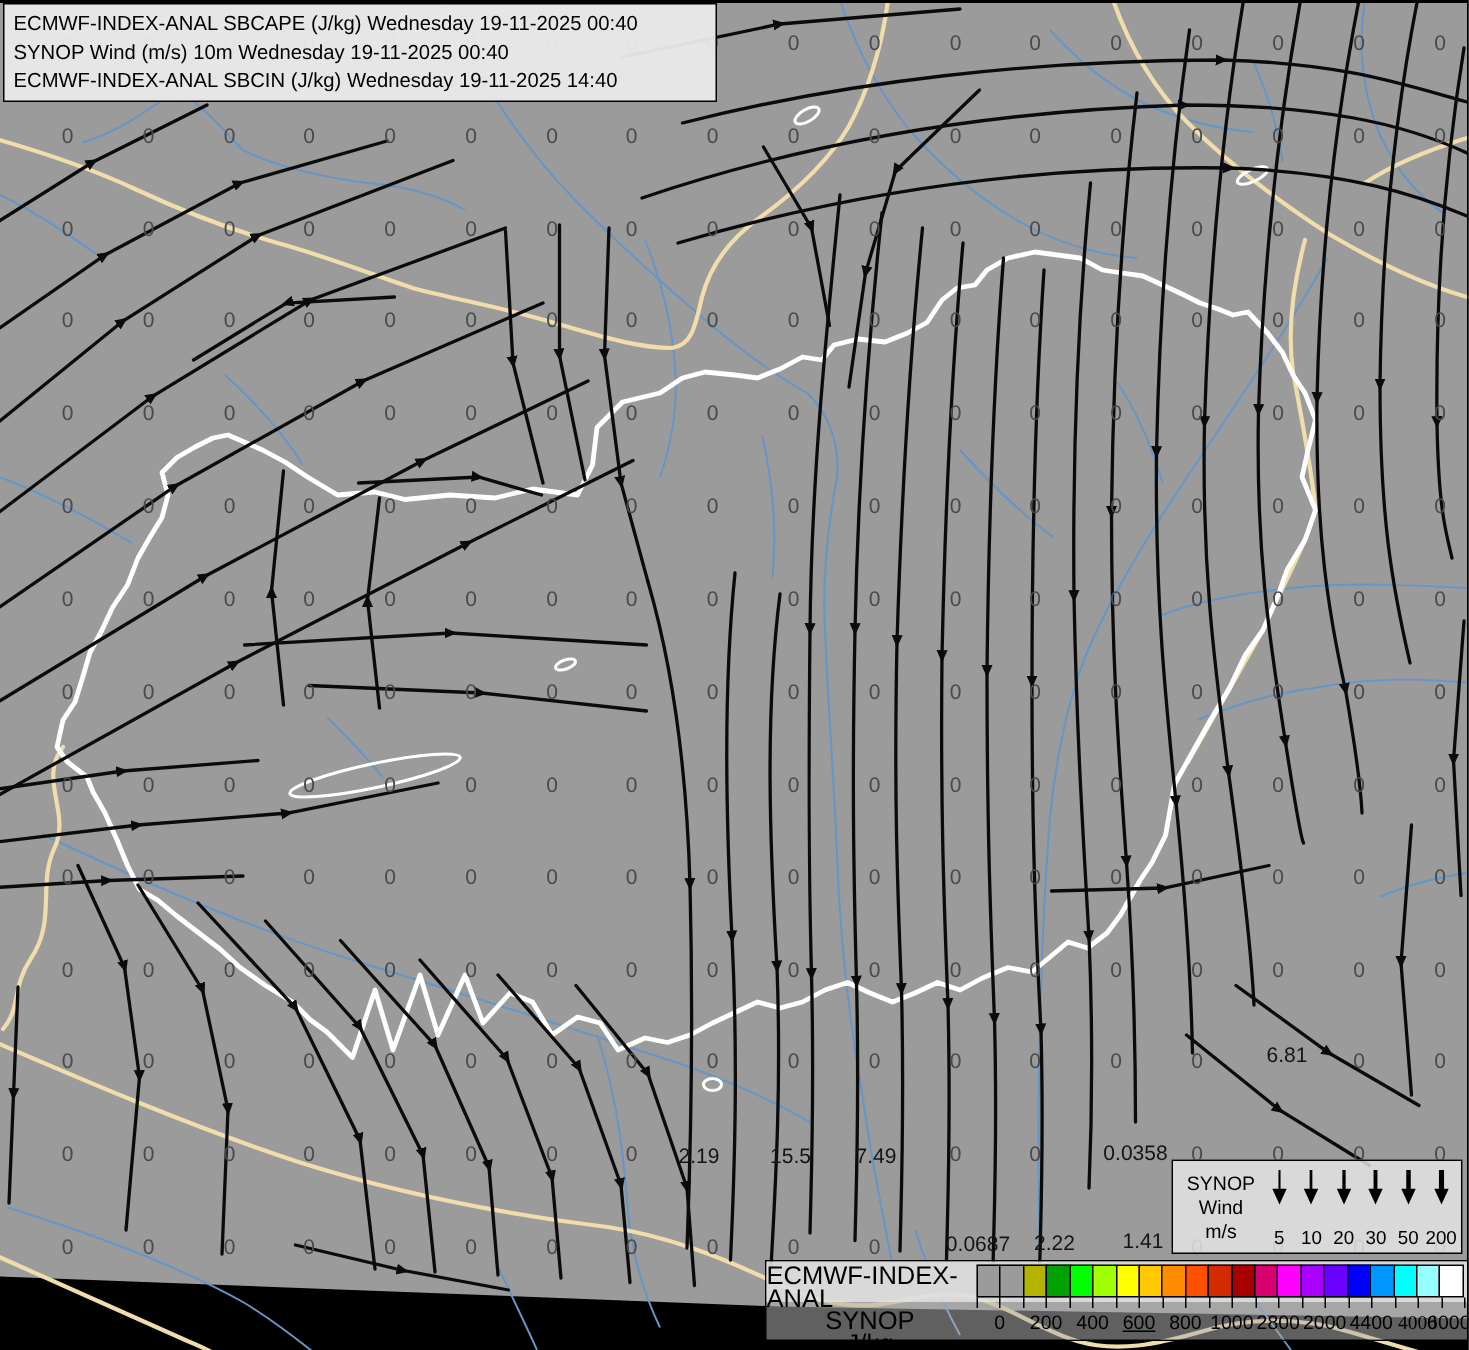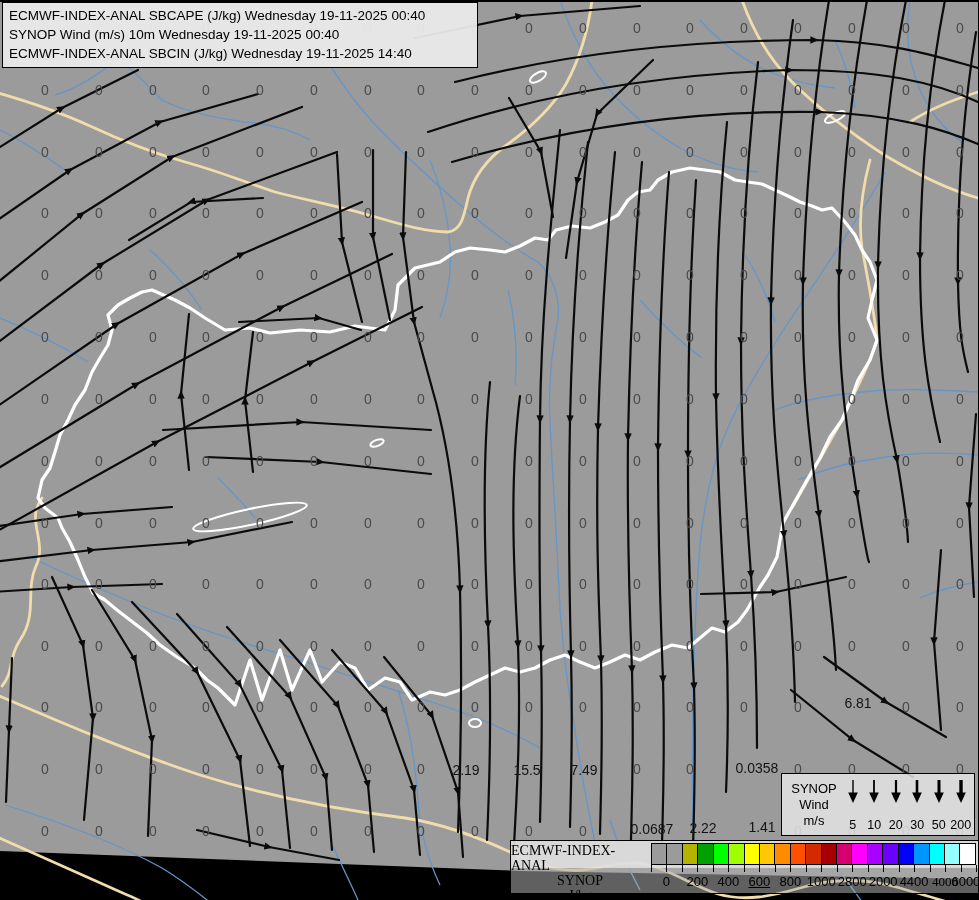--- a/index.html
+++ b/index.html
@@ -27,21 +27,21 @@
   .wcol{display:flex;flex-direction:column;align-items:center;justify-content:space-between;}
   .wnum{font-size:12.5px;color:#000;line-height:13px;padding-bottom:1px;}
   
   #cape-legend{position:absolute;left:510px;top:840px;width:469px;height:54px;border:1.5px solid #000;
     box-sizing:border-box;}
   #cape-bands{position:absolute;inset:0;}
   #cape-band-top{position:absolute;left:0;top:0;right:0;height:27px;background:rgba(222,222,222,.92);}
   #cape-band-bot{position:absolute;left:0;top:27px;right:0;bottom:0;background:rgba(175,175,175,.55);}
   #cape-title{position:absolute;left:0;top:0;width:138px;height:100%;display:flex;flex-direction:column;
     align-items:center;justify-content:space-between;padding:2px 0 2px 0;box-sizing:border-box;color:#000;}
-  #cape-title div{font-size:14px;line-height:15px;font-family:Liberation Serif, serif;}
+  #cape-title div{font-size:17px;line-height:15px;}
   #cape-bar{position:absolute;left:140px;right:2px;top:2px;height:22px;display:flex;}
   .ccell{flex:1;border:1px solid #000;margin-left:-1px;}
   .ccell:first-child{margin-left:0;}
   #cape-ticks{position:absolute;left:140px;right:2px;top:24px;height:7px;}
   .ctick{position:absolute;top:0;width:1px;height:7px;background:#000;}
   #cape-nums{position:absolute;left:140px;right:2px;top:33px;height:16px;}
   .cnum{position:absolute;font-size:13px;color:#000;transform:translateX(-50%);white-space:nowrap;}
 </style>
 </head>
 <body>

